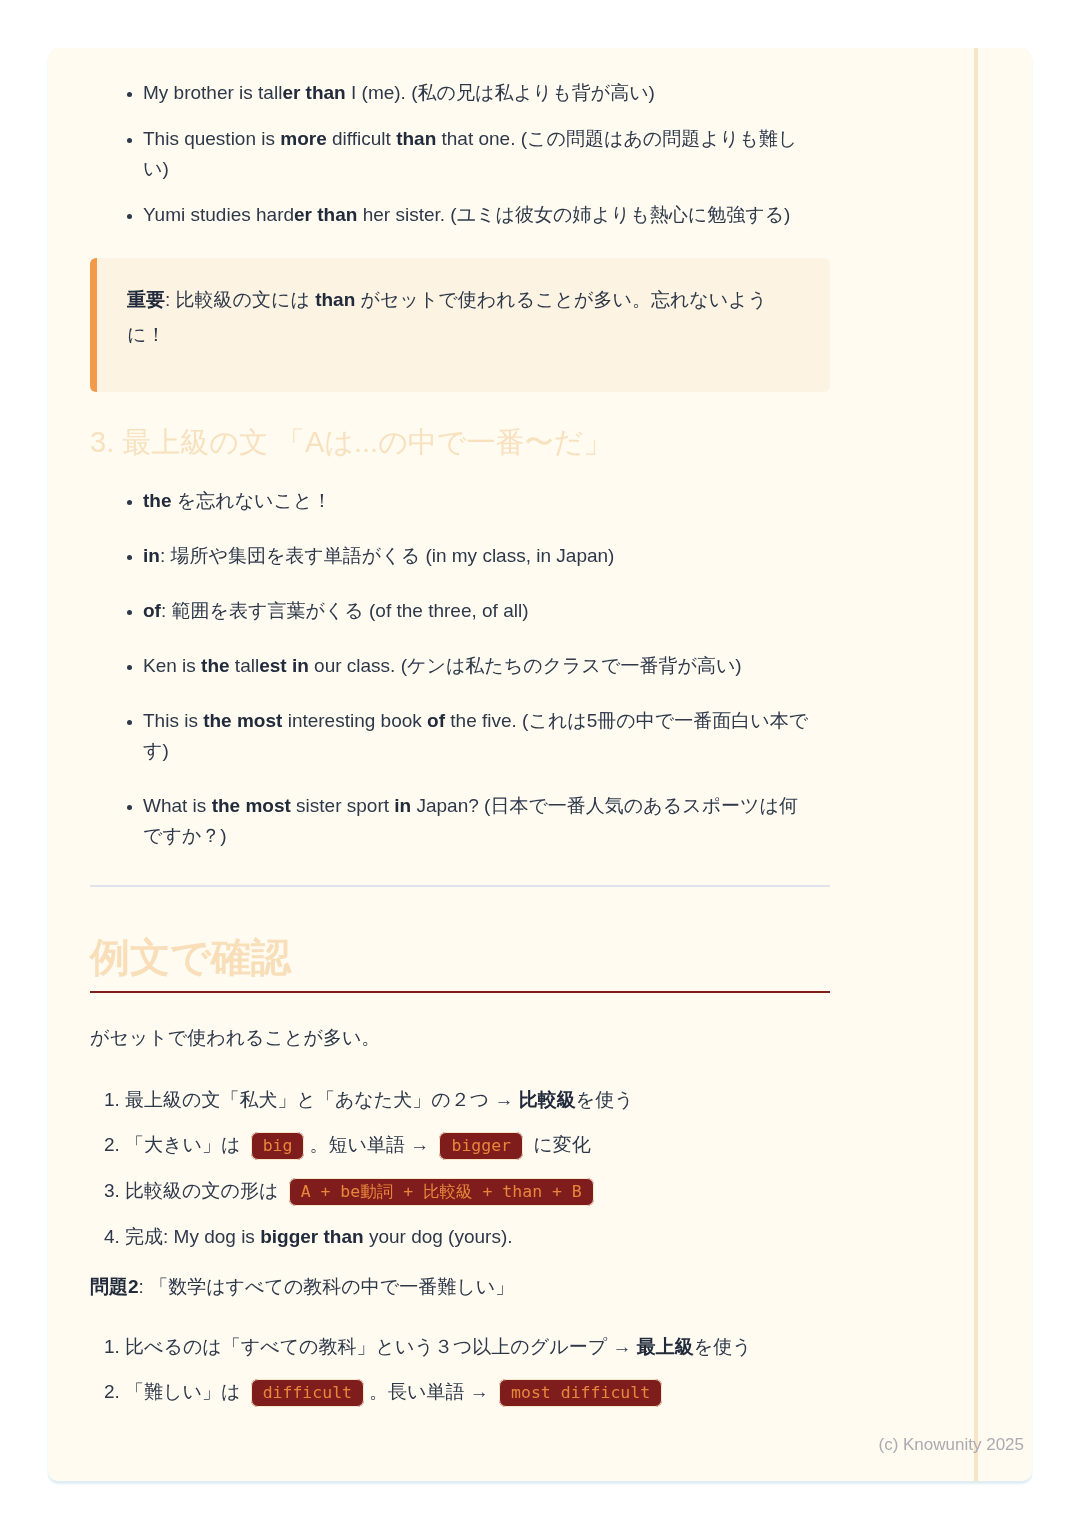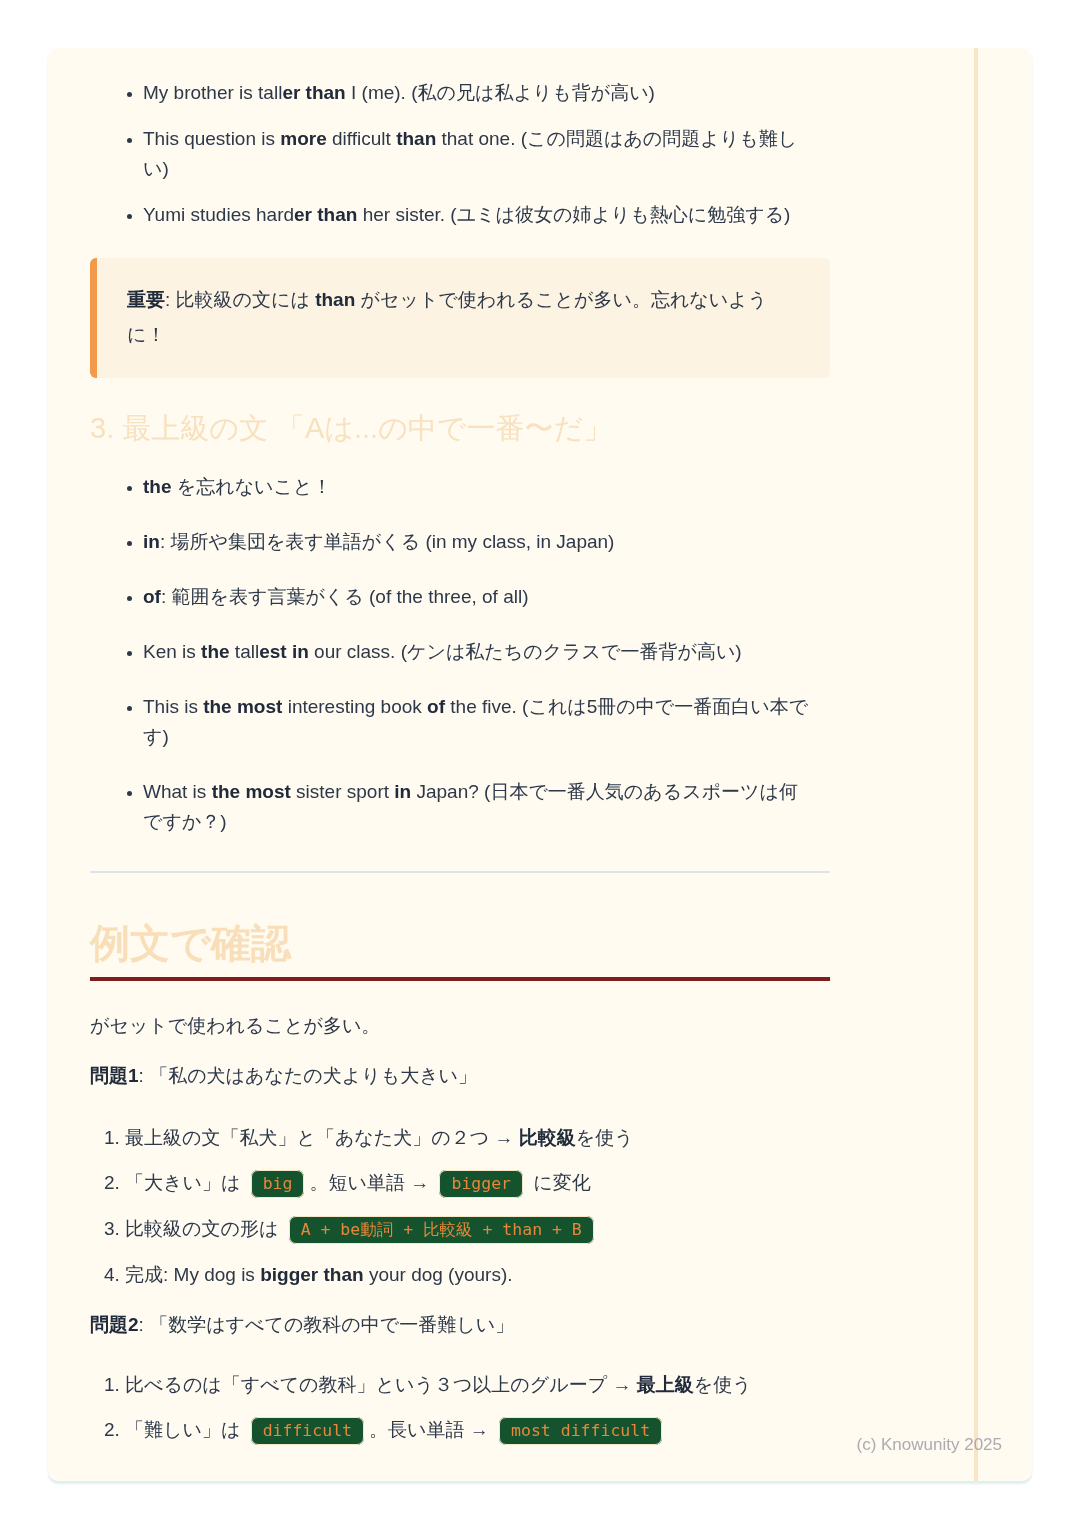--- a/index.html
+++ b/index.html
@@ -28,57 +28,57 @@
   ul.bullets{margin:18px;padding:0 0 0 35px;list-style:disc;}
   ul.bullets.comp li{margin-bottom:16px;}
   ul.bullets.sup{margin-top:24px;}
   ul.bullets.sup li{margin-bottom:25px;}
   ul.bullets li::marker{color:#2D3849;font-size:15px;}
   .callout{
     margin-top:28px;
     background:#FCF3E2;
     border-left:7px solid #F2994A;
     border-radius:6px;
-    padding:24px 30px 26px 30px;
+    padding:24px 30px 40px 30px;
   }
   .callout p{margin:0;line-height:35px;}
   h3.sec{
     margin:30px 0 0 0;
     font-size:29px;line-height:40px;font-weight:400;
     color:#F8E1BE;
   }
   p.formula{margin:22px 0 0 0;font-weight:700;color:#212B3B;}
   hr.divider{
     margin:34px 0 0 0;border:none;height:2px;
     background:#DFE2EC;width:740px;
   }
   h2.sec{
     margin:48px 0 0 0;padding-bottom:12px;
     font-size:40px;line-height:44px;font-weight:700;
     color:#F8DFBA;
-    border-bottom:4px solid #7f1d1d;
+    border-bottom:2px solid #7f1d1d;
   }
   p.intro{margin:30px 0 0 0;}
   p.qlabel{margin:20px 0 0 0;}
   ol.steps{margin:32px 0 0 0;padding:0 0 0 35px;list-style:decimal;}
   ol.steps li{margin-bottom:15px;}
   ol.steps.second{margin-top:30px;}
   code.chip{
     font-family:"DejaVu Sans Mono","Liberation Mono",monospace;
     font-size:16.5px;
     color:#E8873B;
-    background:#14532d;
+    background:#7f1d1d;
     border:1px solid #F6E7C9;
     border-radius:7px;
     padding:3px 11px 4px 11px;
     margin:0 5px;
     white-space:nowrap;
   }
   .watermark{
-    position:absolute;right:30px;bottom:26px;z-index:2;
+    position:absolute;right:8px;bottom:26px;z-index:2;
     color:#ABABB1;font-size:17px;
   }
 </style>
 </head>
 <body>
 
 <div class="page">
   <div class="margin-line"></div>
 
   <div class="content">
@@ -104,21 +104,20 @@
       <li><span>This is </span><b>the most</b><span> interesting book </span><b>of</b><span> the five. (これは5冊の中で一番面白い本です)</span></li>
       <li><span>What is </span><b>the most</b><span> sister sport </span><b>in</b><span> Japan? (日本で一番人気のあるスポーツは何ですか？)</span></li>
     </ul>
 
     <hr class="divider">
 
     <h2 class="sec">例文で確認</h2>
 
     <p class="intro">がセットで使われることが多い。</p>
 
-    <p class="qlabel"><b>問題1</b><span>: 「私の犬はあなたの犬よりも大きい」</span></p>
 
     <ol class="steps">
       <li><span>最上級の文「私犬」と「あなた犬」の２つ → </span><b>比較級</b><span>を使う</span></li>
       <li><span>「大きい」は </span><code class="chip">big</code><span>。短い単語 → </span><code class="chip">bigger</code><span> に変化</span></li>
       <li><span>比較級の文の形は </span><code class="chip">A + be動詞 + 比較級 + than + B</code></li>
       <li><span>完成: My dog is </span><b>bigger than</b><span> your dog (yours).</span></li>
     </ol>
 
     <p class="qlabel"><b>問題2</b><span>: 「数学はすべての教科の中で一番難しい」</span></p>
 

